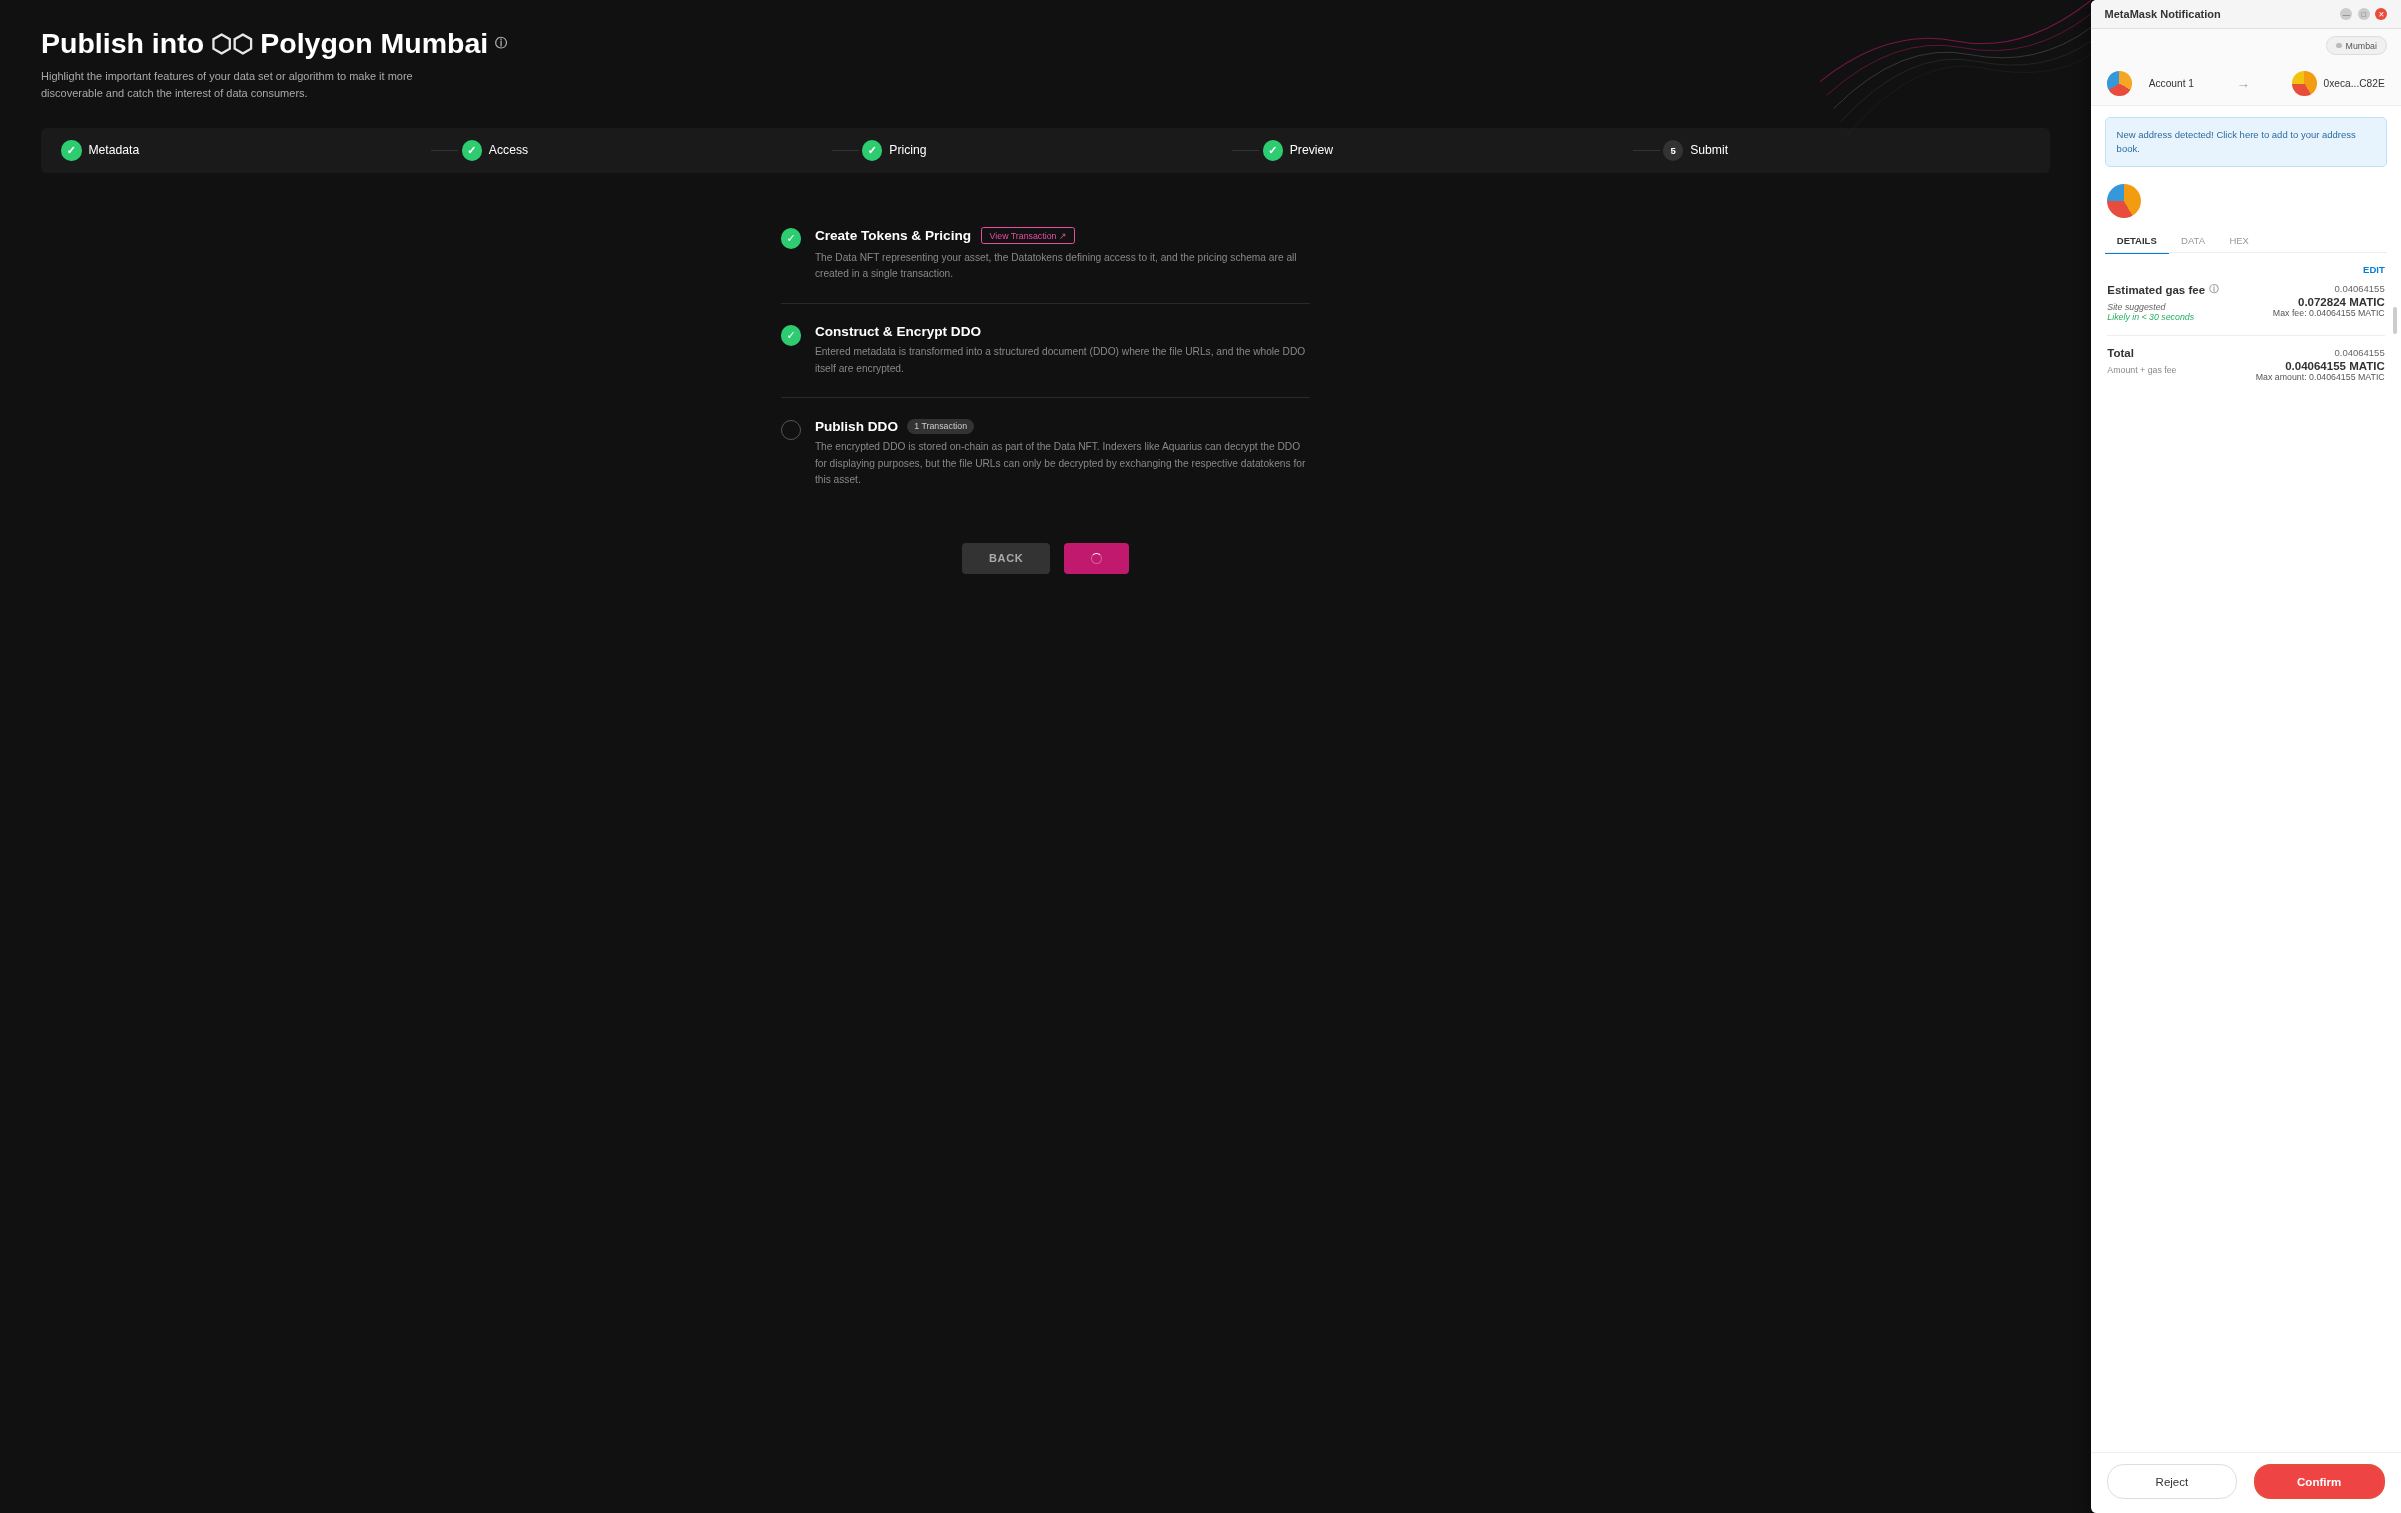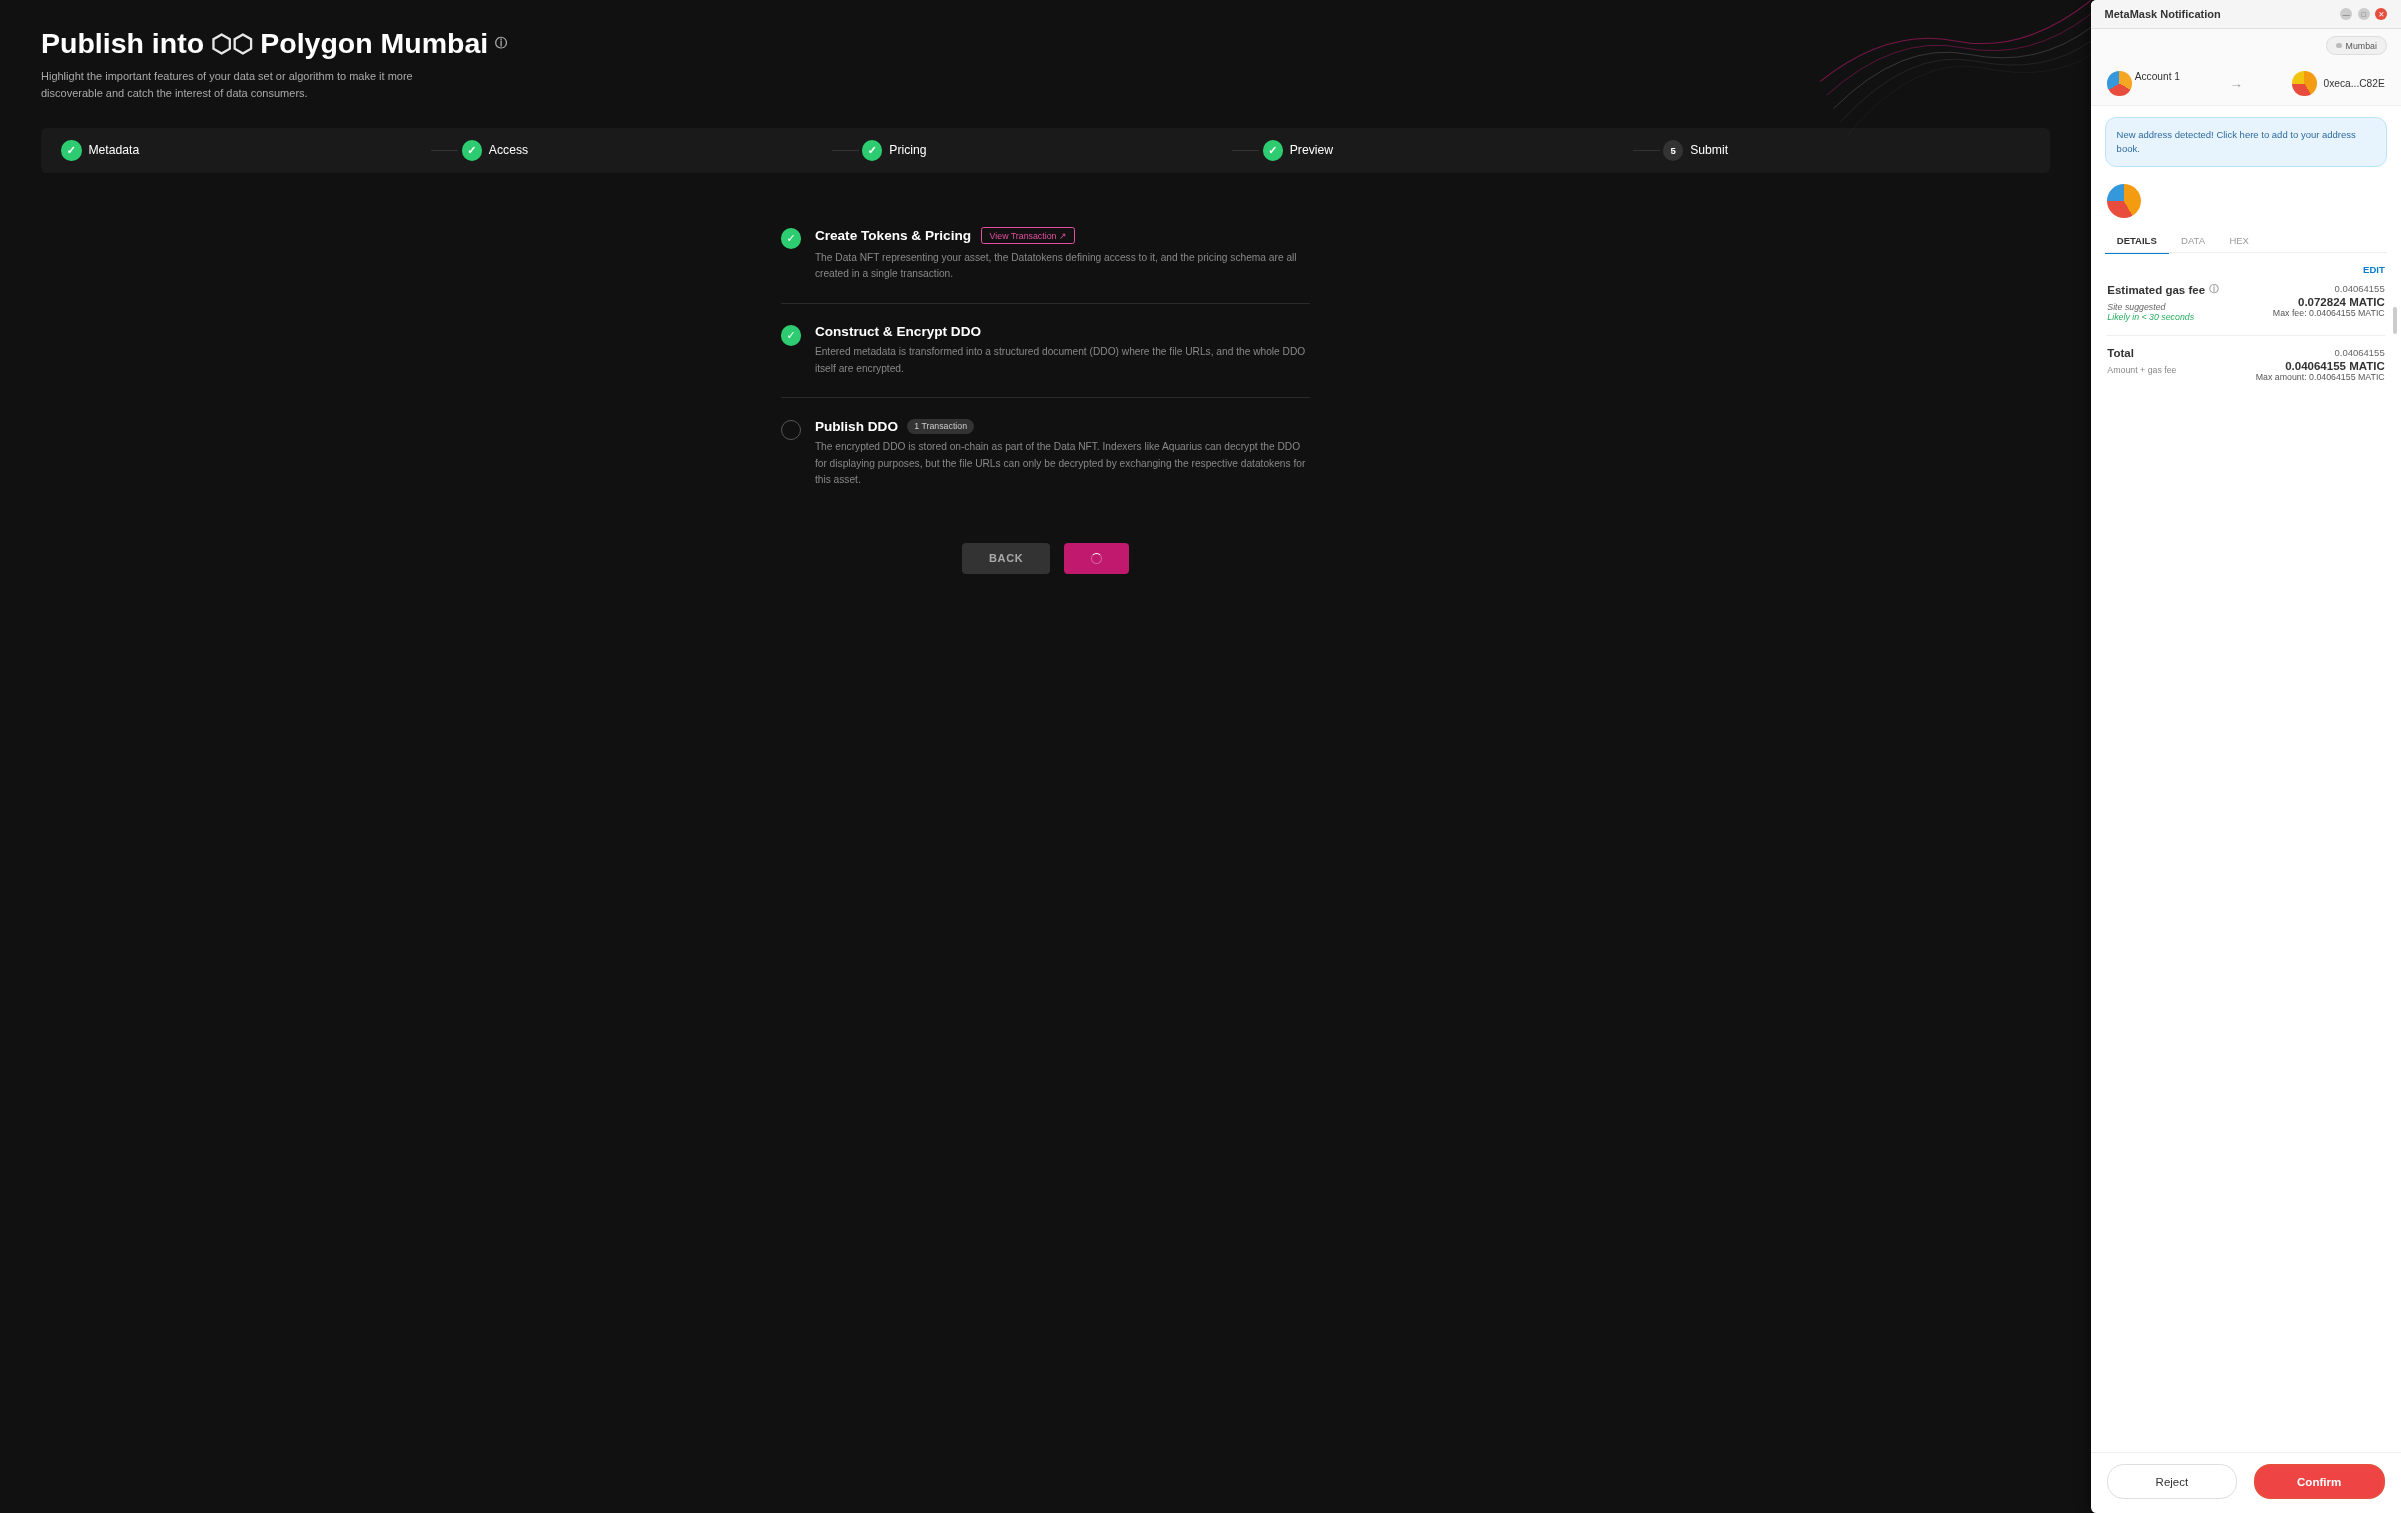--- a/index.html
+++ b/index.html
@@ -274,21 +274,22 @@
     .mm-account-row {
       display: flex;
       align-items: center;
       justify-content: space-between;
       padding: 9.5px 16.3px;
       background: #fafafa;
       border-bottom: 0.7px solid #eee;
     }
     .mm-account {
       display: flex;
-      gap: 3px;
+      align-items: center;
+      gap: 17px;
     }
     .mm-account-name {
       font-size: 10.2px;
       font-weight: 500;
       color: #333;
     }
     .mm-arrow {
       font-size: 13.6px;
       color: #999;
     }
@@ -300,21 +301,21 @@
     .mm-dest-name {
       font-size: 10.2px;
       color: #333;
       font-weight: 500;
     }
 
     .mm-notice {
       margin: 11px 13.6px;
       background: #e8f4fd;
       border: 0.7px solid #bee3f8;
-      border-radius: 11px;
+      border-radius: 5px;
       padding: 9.5px 11px;
       font-size: 9.5px;
       color: #2d6a9f;
       line-height: 1.5;
       cursor: pointer;
     }
 
     .mm-logo-area {
       display: flex;
       justify-content: flex-start;

